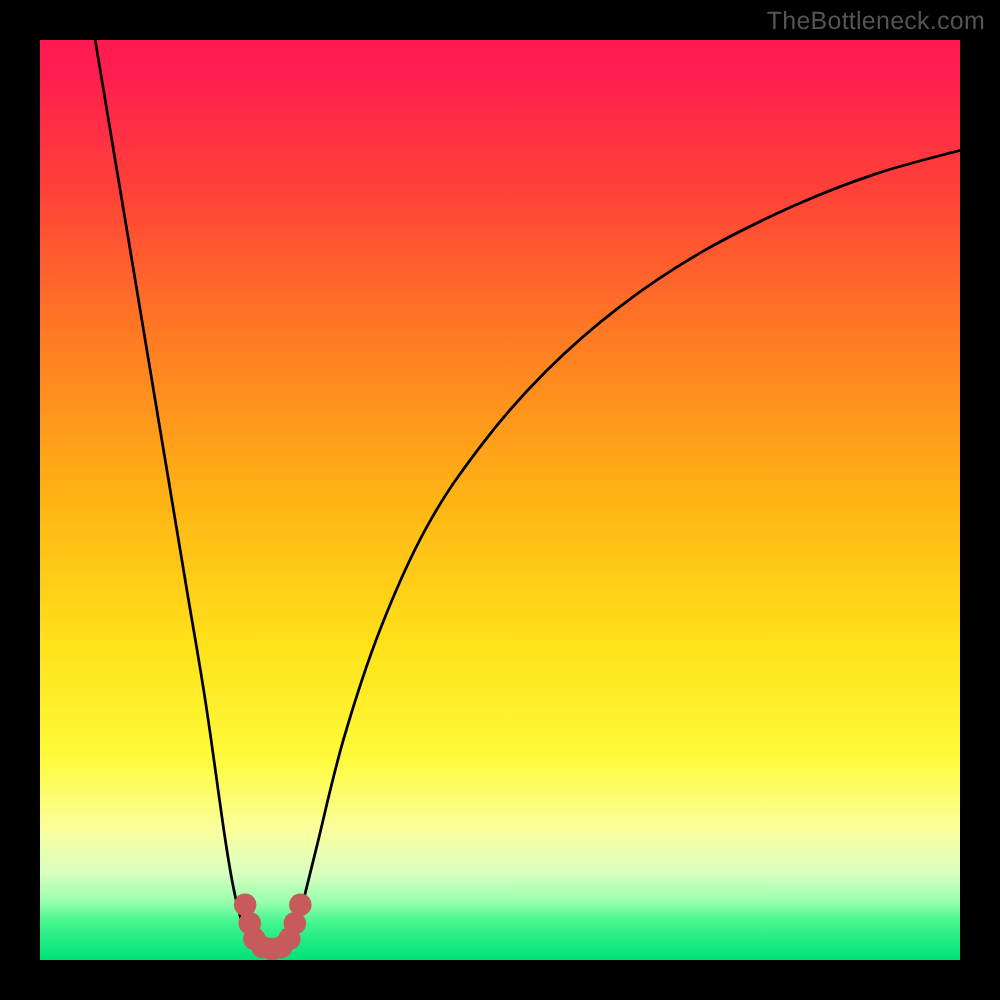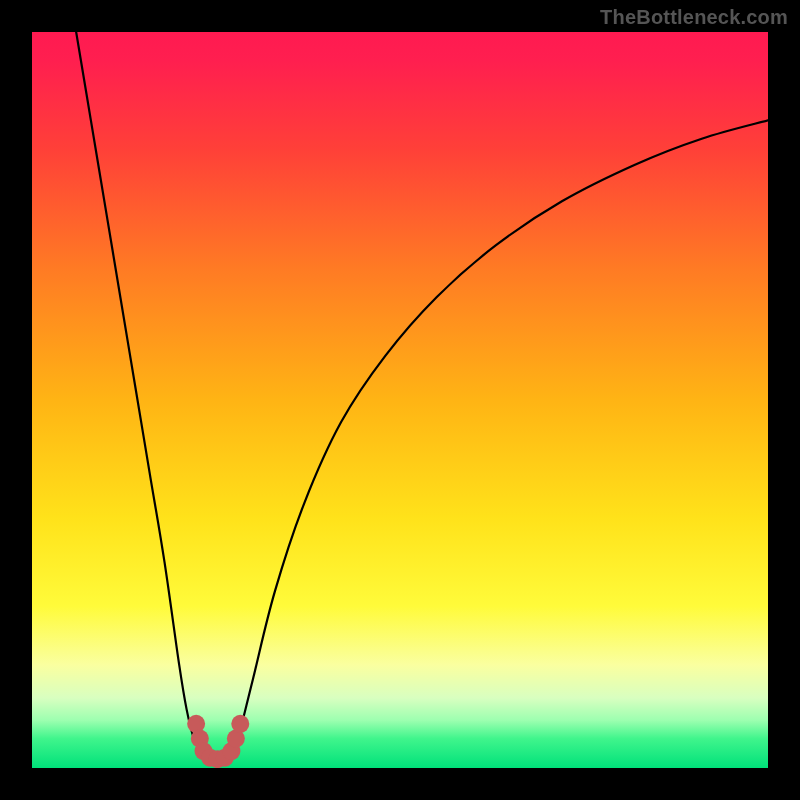--- a/index.html
+++ b/index.html
@@ -18,21 +18,21 @@
     width: 736px;
     height: 736px;
     overflow: hidden;
   }
   .attribution {
     position: absolute;
     top: 6px;
     right: 12px;
     color: #555;
     font-size: 20px;
-    font-weight: 700;
+    font-weight: 400;
     letter-spacing: 0.2px;
     user-select: none;
   }
   svg { display: block; }
 </style>
 </head>
 <body>
 
 <div class="attribution">TheBottleneck.com</div>
 

